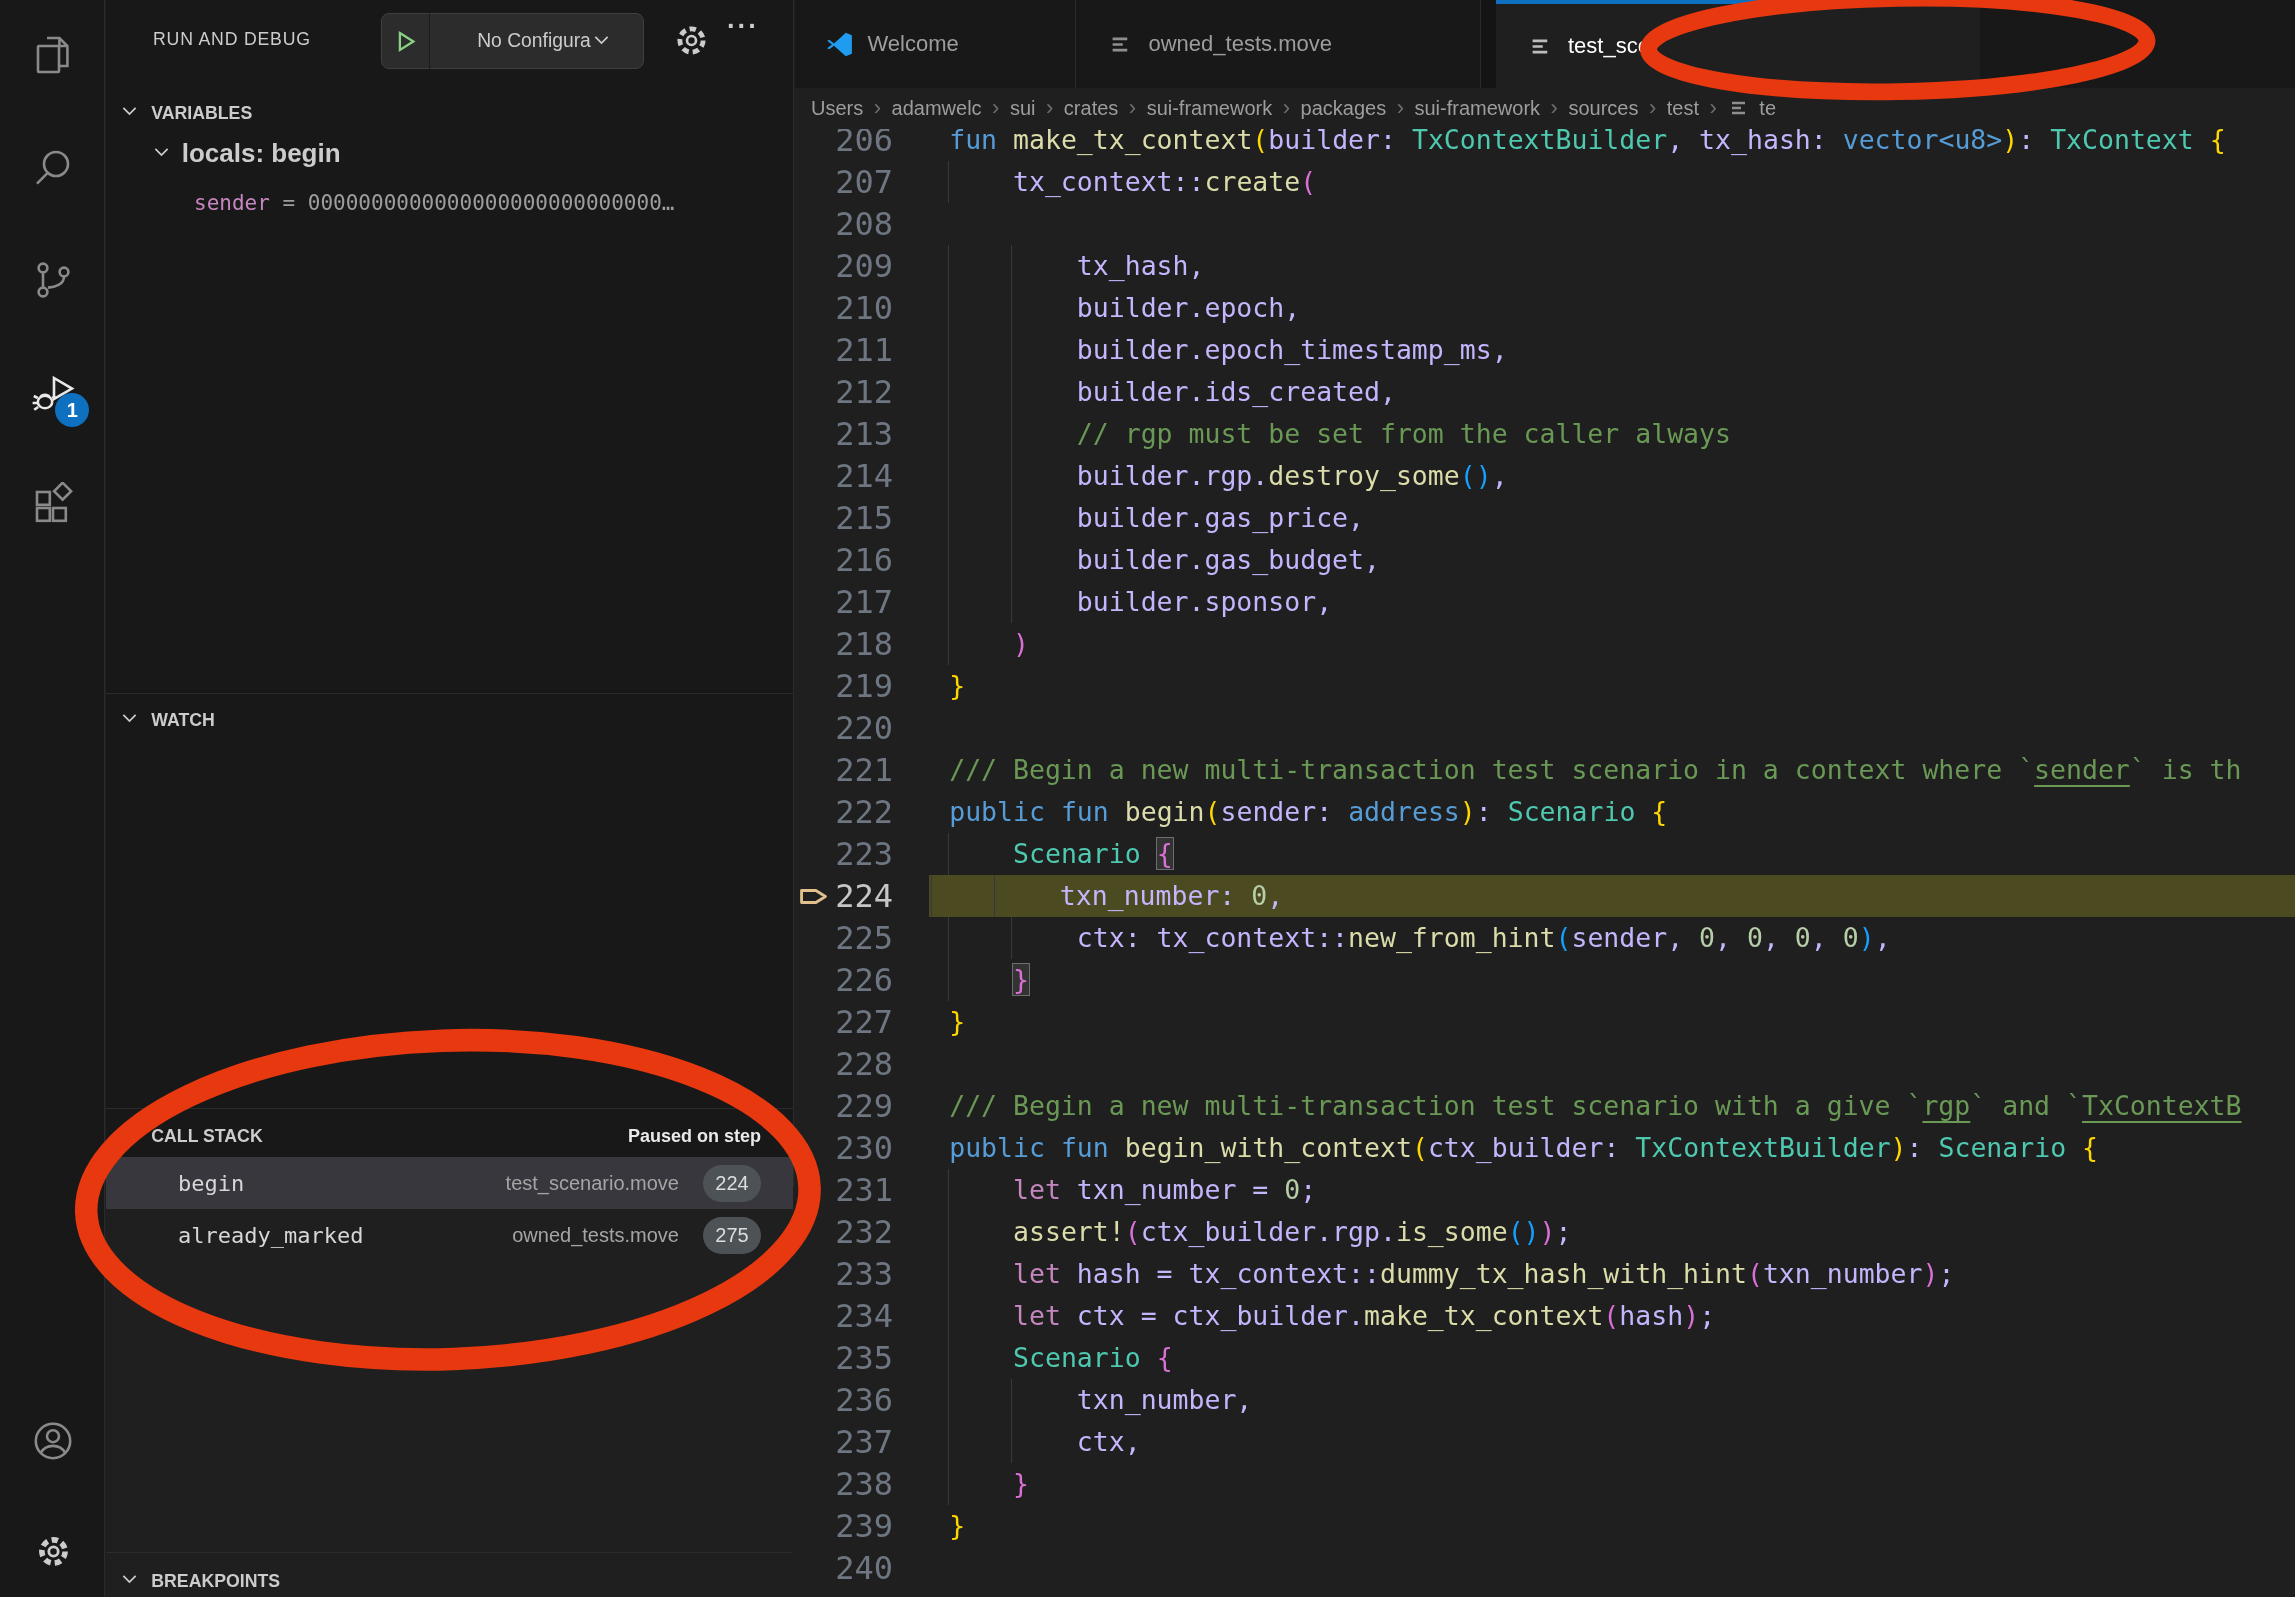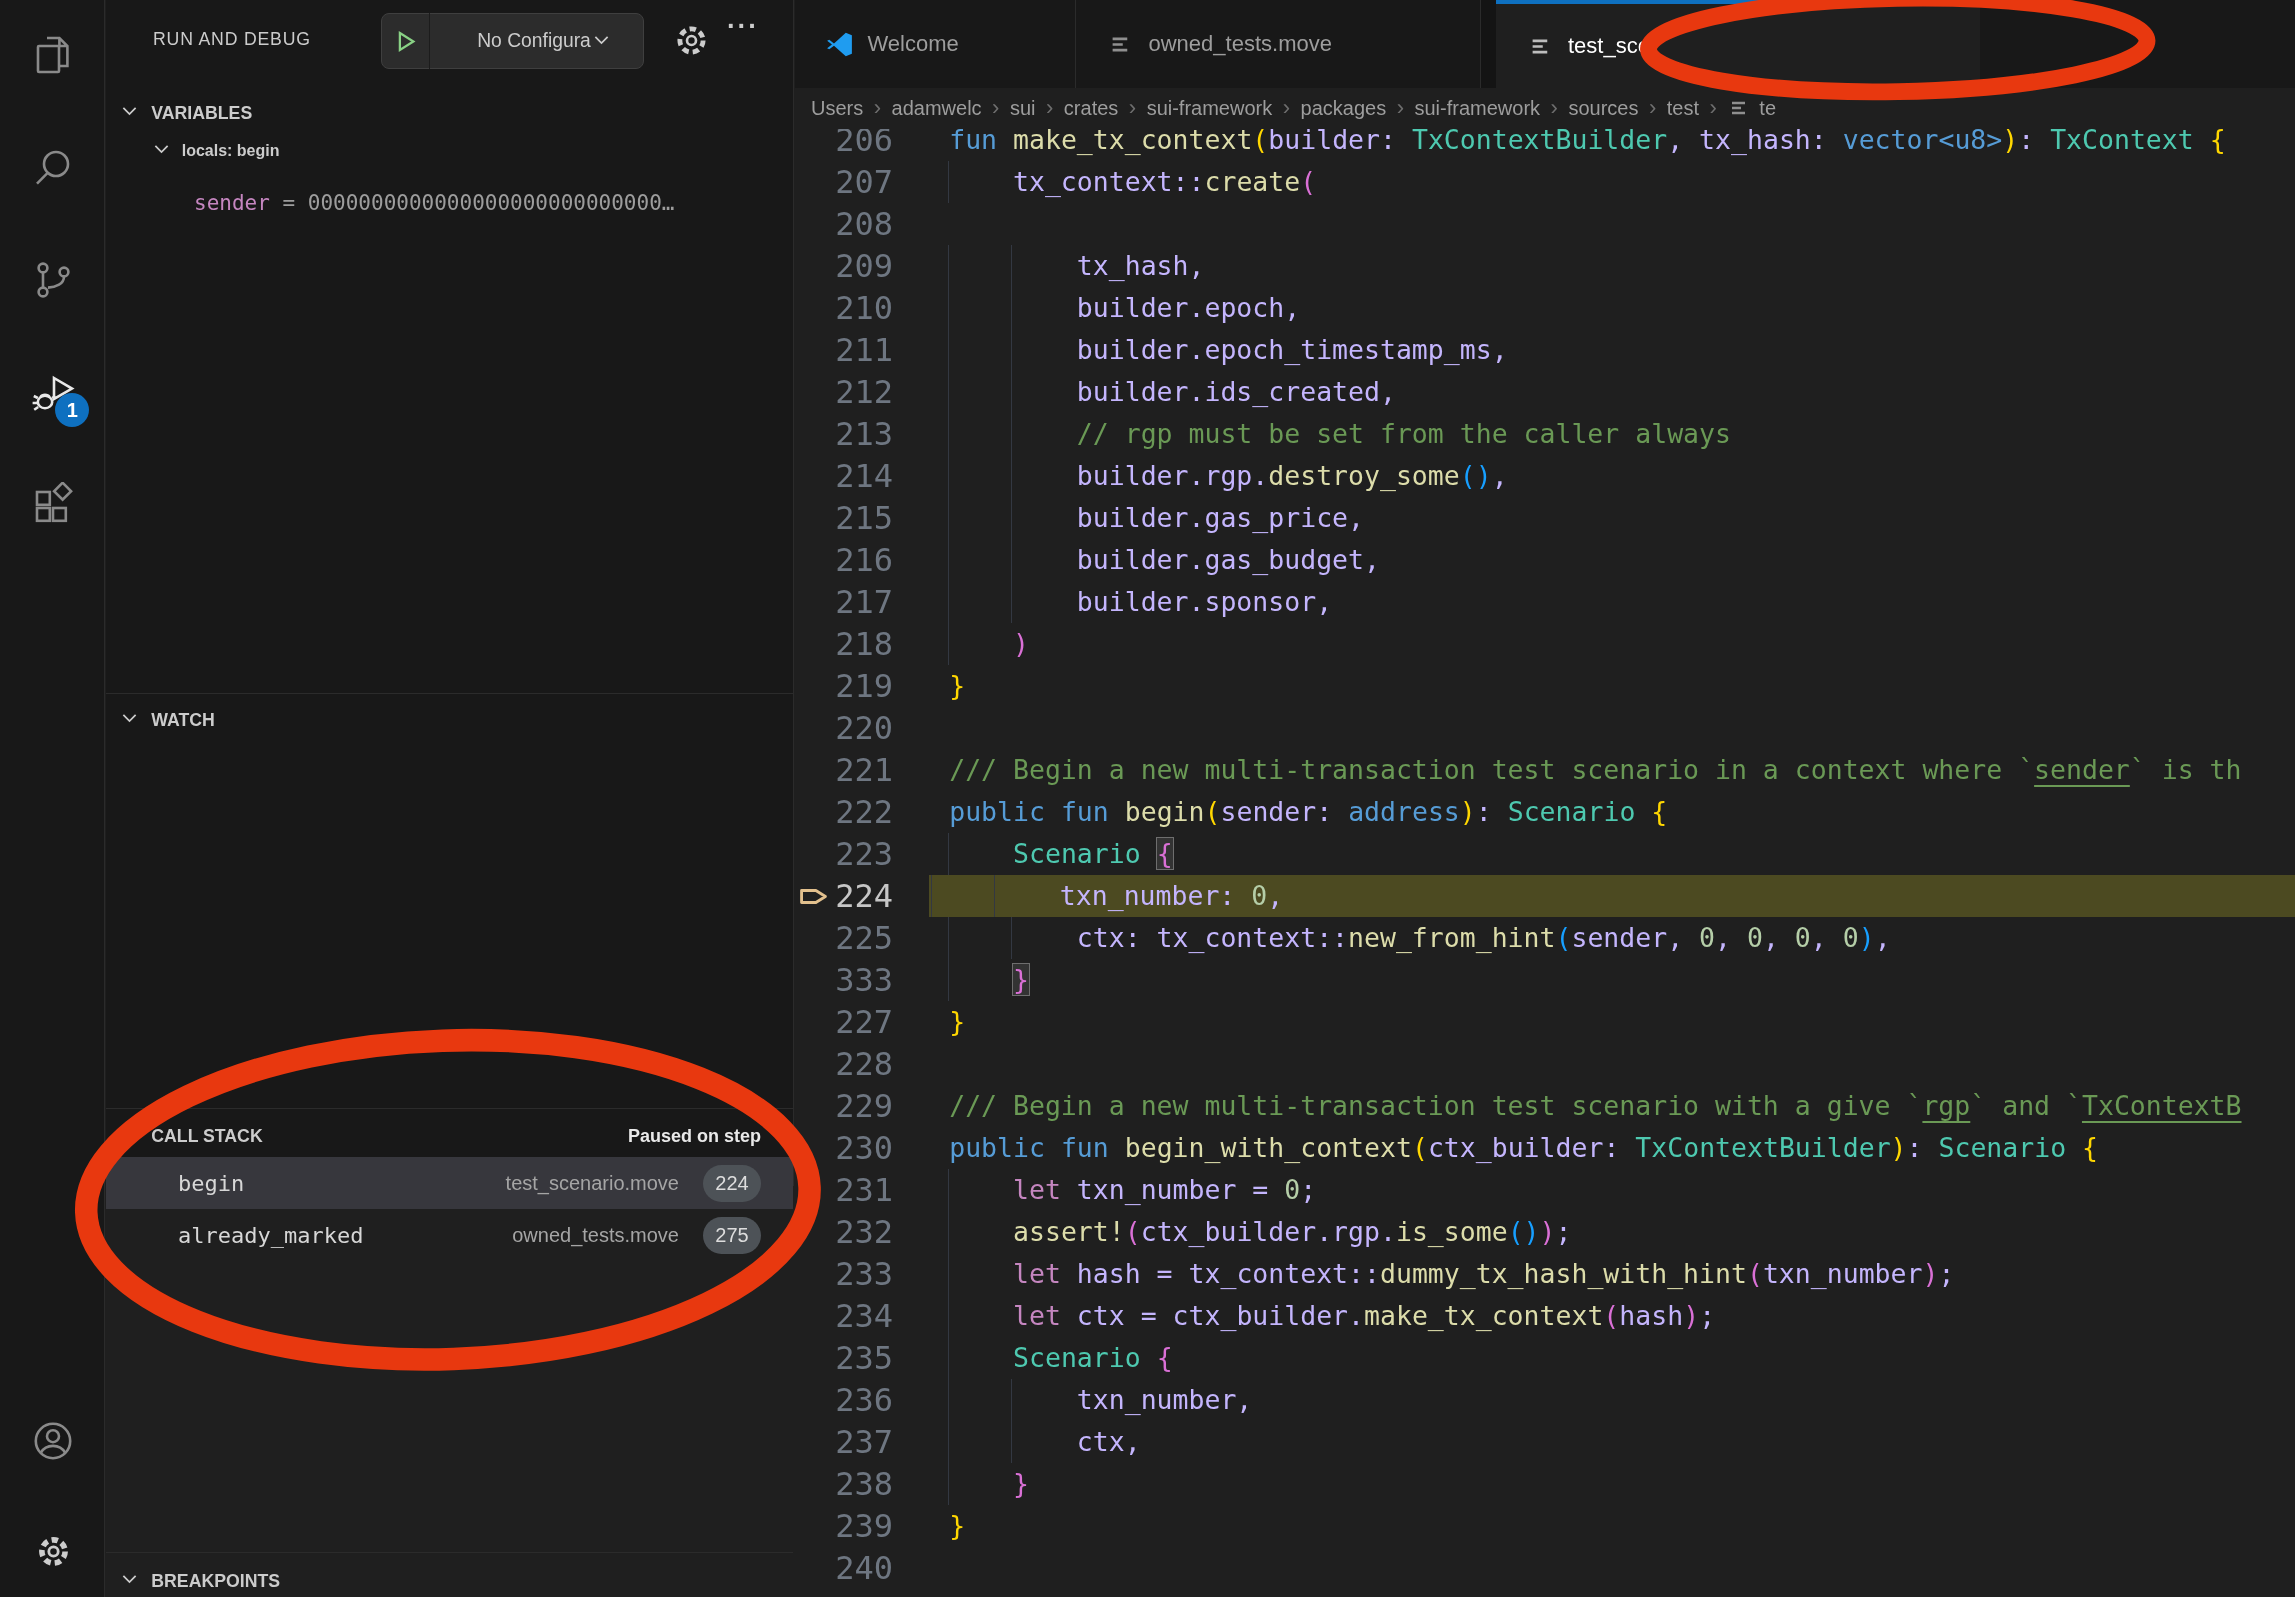--- a/index.html
+++ b/index.html
@@ -35,21 +35,21 @@
   .title-dots { position:absolute; left:621px; top:11.3px; color:#cccccc; font-size:27px;
                 font-weight:700; letter-spacing:1.6px; }
 
   .sect-head { position:absolute; left:0; width:100%; height:42px; display:flex;
                align-items:center; color:#cccccc; font-size:17.7px; font-weight:700; }
   .sect-head .chev { margin:0 11.3px 0 13px; }
   .chev svg { width:21px; height:21px; stroke:#cccccc; fill:none; stroke-width:2; }
   .divider { position:absolute; left:0; width:100%; height:0.8px; background:#2b2b2b; }
 
   .locals-row { position:absolute; left:45px; top:138px; display:flex; align-items:center;
-                color:#cccccc; font-size:16px; font-weight:700; }
+                color:#cccccc; font-size:26px; font-weight:700; }
   .locals-row .chev { margin-right:9.7px; }
   .var-row { position:absolute; left:88px; top:191px; font-family:"DejaVu Sans Mono",monospace;
              font-size:21px; color:#9d9d9d; white-space:nowrap; width:587px; overflow:hidden; }
   .var-name { color:#c586c0; }
 
   .cs-status { position:absolute; right:32px; top:0; height:42px; display:flex; align-items:center;
                color:#e9e9e9; font-size:18px; font-weight:700; }
   #call-stack-list { position:absolute; left:0; top:1157px; width:100%; }
   .cs-row { height:52px; display:flex; align-items:center; padding:0 32px 0 72px; }
   .cs-row.sel { background:#37373d; }
@@ -364,21 +364,21 @@
           <span class="step-marker"><svg viewBox="0 0 26 26">
               <path d="M3 8 h12 l8 5 -8 5 H3 z" fill="none" stroke="#e2c08d" stroke-width="2.4" stroke-linejoin="round"></path>
             </svg></span>
           <pre class="cl hl"><span class="guide" style="left: calc(0ch + 1.6px);"></span><span class="guide" style="left: calc(4ch + 1.6px);"></span><span class="tk-pl">        txn_number: </span><span class="tk-num">0</span><span class="tk-pl">,</span></pre>
         </div>
         <div class="row">
           <div class="gut">225</div>
           <pre class="cl"><span class="guide" style="left: calc(0ch + 1.6px);"></span><span class="guide" style="left: calc(4ch + 1.6px);"></span><span class="tk-pl">        ctx: tx_context::</span><span class="tk-fn">new_from_hint</span><span class="tk-b3">(</span><span class="tk-pl">sender, </span><span class="tk-num">0</span><span class="tk-pl">, </span><span class="tk-num">0</span><span class="tk-pl">, </span><span class="tk-num">0</span><span class="tk-pl">, </span><span class="tk-num">0</span><span class="tk-b3">)</span><span class="tk-pl">,</span></pre>
         </div>
         <div class="row">
-          <div class="gut">333</div>
+          <div class="gut">226</div>
           <pre class="cl"><span class="guide" style="left: calc(0ch + 1.6px);"></span><span class="tk-pl">    </span><span class="tk-b2m">}</span></pre>
         </div>
         <div class="row">
           <div class="gut">227</div>
           <pre class="cl"><span class="tk-b1">}</span></pre>
         </div>
         <div class="row">
           <div class="gut">228</div>
           <pre class="cl"></pre>
         </div>

